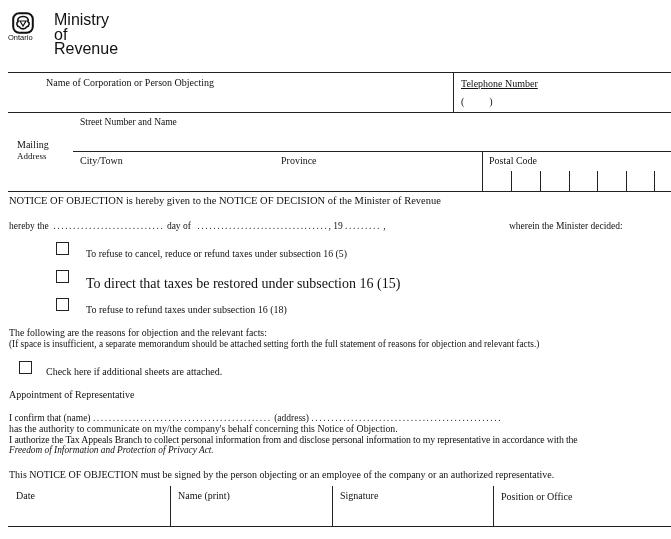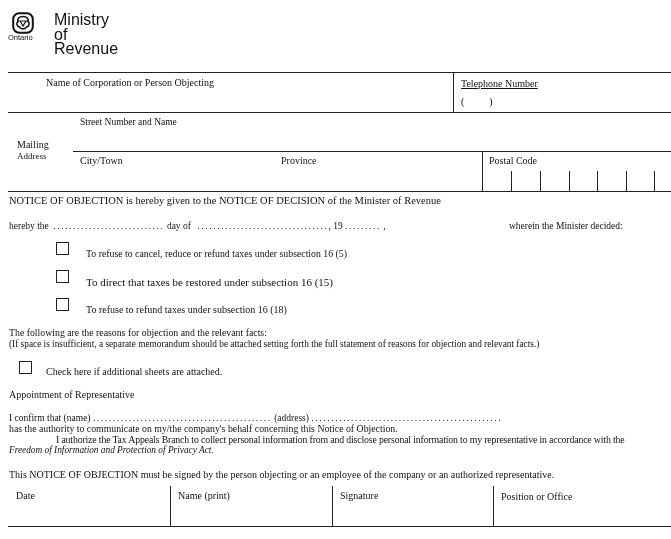--- a/index.html
+++ b/index.html
@@ -79,41 +79,41 @@
   <span>,</span>
 </div>
 <span class="txt" style="left:509px;top:221px;font-size:9.5px;">wherein the Minister decided:</span>
 
 <div>
   <div class="cb" style="left:56px;top:242px;"></div>
   <span class="txt" style="left:86px;top:248px;font-size:9.8px;">To refuse to cancel, reduce or refund taxes under subsection 16 (5)</span>
 </div>
 <div>
   <div class="cb" style="left:56px;top:270px;"></div>
-  <span class="txt" style="left:86px;top:276px;font-size:11px;">To direct that taxes be restored under subsection 16 (15)</span>
+  <span class="txt" style="left:86px;top:276px;font-size:14px;">To direct that taxes be restored under subsection 16 (15)</span>
 </div>
 <div>
   <div class="cb" style="left:56px;top:298px;"></div>
   <span class="txt" style="left:86px;top:304px;font-size:10px;">To refuse to refund taxes under subsection 16 (18)</span>
 </div>
 
 <span class="txt" style="left:9px;top:327px;font-size:9.8px;">The following are the reasons for objection and the relevant facts:</span>
 <span class="txt" style="left:9px;top:339px;font-size:9.3px;">(If space is insufficient, a separate memorandum should be attached setting forth the full statement of reasons for objection and relevant facts.)</span>
 <div class="cb" style="left:19px;top:361px;"></div>
 <span class="txt" style="left:46px;top:366px;font-size:10px;">Check here if additional sheets are attached.</span>
 
 <span class="txt" style="left:9px;top:389px;font-size:10px;">Appointment of Representative</span>
 <div class="abs" style="left:9px;top:413px;font-size:9.5px;white-space:nowrap;">
   <span>I confirm that (name)</span>
   <span class="dots">.............................................</span>
   <span>(address)</span>
   <span class="dots">................................................</span>
 </div>
 <span class="txt" style="left:9px;top:423px;font-size:9.8px;">has the authority to communicate on my/the company's behalf concerning this Notice of Objection.</span>
-<span class="txt" style="left:9px;top:434px;font-size:9.8px;letter-spacing:-0.15px;margin-left:47px;">I authorize the Tax Appeals Branch to collect personal information from and disclose personal information to my representative in accordance with the</span>
+<span class="txt" style="left:9px;top:434px;font-size:9.8px;letter-spacing:-0.15px;">I authorize the Tax Appeals Branch to collect personal information from and disclose personal information to my representative in accordance with the</span>
 <span class="txt" style="left:9px;top:445px;font-size:9.3px;font-style:italic;">Freedom of Information and Protection of Privacy Act.</span>
 
 <span class="txt" style="left:9px;top:469px;font-size:10px;">This NOTICE OF OBJECTION must be signed by the person objecting or an employee of the company or an authorized representative.</span>
 <span class="lbl" style="left:16px;top:490px;">Date</span>
 <input class="field" style="left: 16px; top: 506px; width: 148px; height: 16px;" value="">
 <div class="vline" style="left:170px;top:486px;height:40px;"></div>
 <span class="lbl" style="left:178px;top:490px;">Name (print)</span>
 <input class="field" style="left: 178px; top: 506px; width: 148px; height: 16px;" value="">
 <div class="vline" style="left:332px;top:486px;height:40px;"></div>
 <span class="lbl" style="left:340px;top:490px;">Signature</span>

